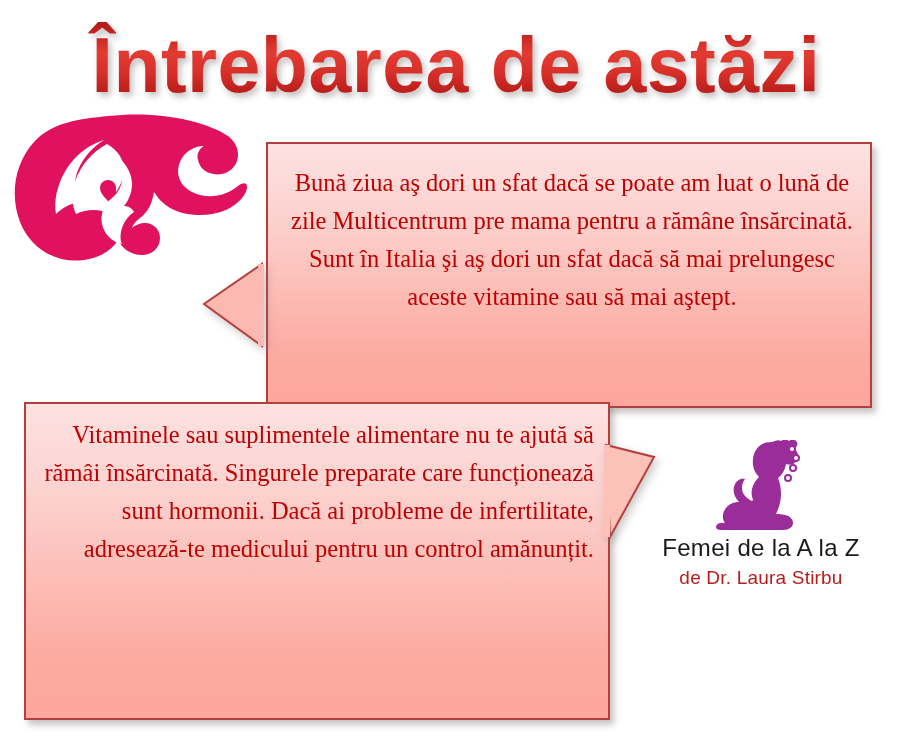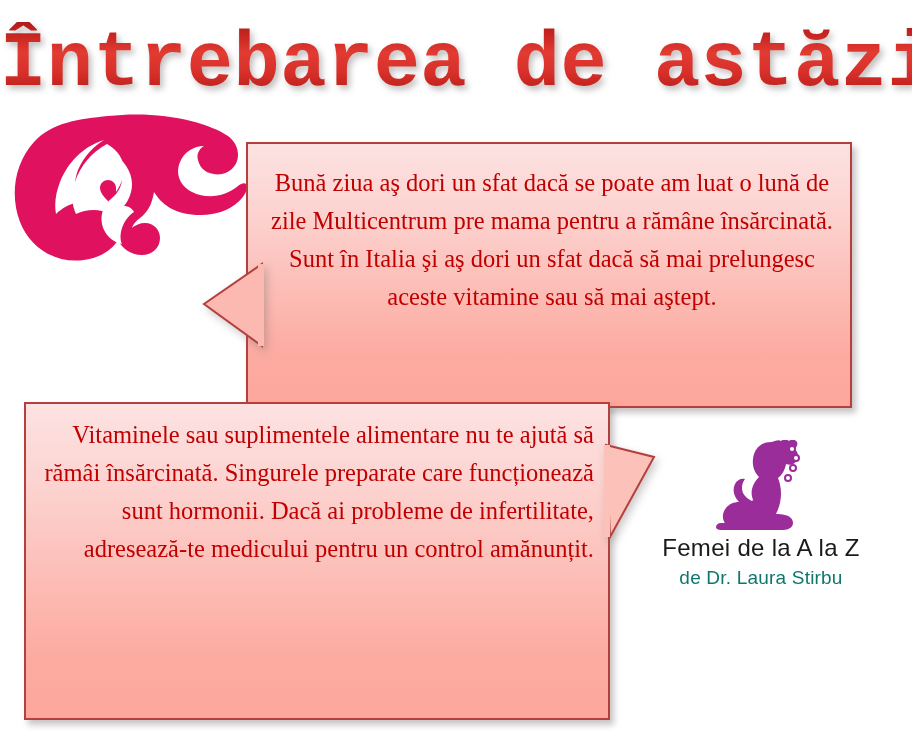--- a/index.html
+++ b/index.html
@@ -16,21 +16,21 @@
     font-family: "Liberation Sans", sans-serif;
   }
 
   
   #title {
     position: absolute;
     left: 0;
     top: 22px;
     width: 912px;
     text-align: center;
-    font-family: Liberation Mono, monospace;
+    font-family: Liberation Sans, sans-serif;
     font-weight: bold;
     font-size: 77px;
     line-height: 86px;
     letter-spacing: 0.5px;
     white-space: nowrap;
     background: linear-gradient(180deg, #b01c18 0%, #c62420 14%, #e23b32 36%, #d8302a 58%, #bf211d 78%, #a81814 100%);
     -webkit-background-clip: text;
     background-clip: text;
     color: transparent;
     -webkit-text-fill-color: transparent;
@@ -59,21 +59,21 @@
   .bubble-text {
     position: absolute;
     font-size: 24.5px;
     line-height: 38px;
     color: #c00000;
     white-space: pre-line;
   }
 
   
   #bubble-question {
-    left: 246px;
+    left: 266px;
     top: 142px;
     width: 606px;
     height: 266px;
   }
   #bubble-question .bubble-text {
     left: 20px;
     top: 20px;
     right: 14px;
     text-align: center;
   }
@@ -132,21 +132,21 @@
     font-size: 24px;
     line-height: 34px;
     color: #1a1a1a;
     letter-spacing: 0.3px;
     margin-top: 1px;
   }
   #logo-subtitle {
     font-family: "Liberation Sans", sans-serif;
     font-size: 19px;
     line-height: 24px;
-    color: #0f766e;
+    color: #b91c1c;
     letter-spacing: 0.2px;
     margin-top: 1px;
   }
 </style>
 </head>
 <body>
 
 <div id="canvas">
 
   <div id="title">Întrebarea de astăzi</div>

